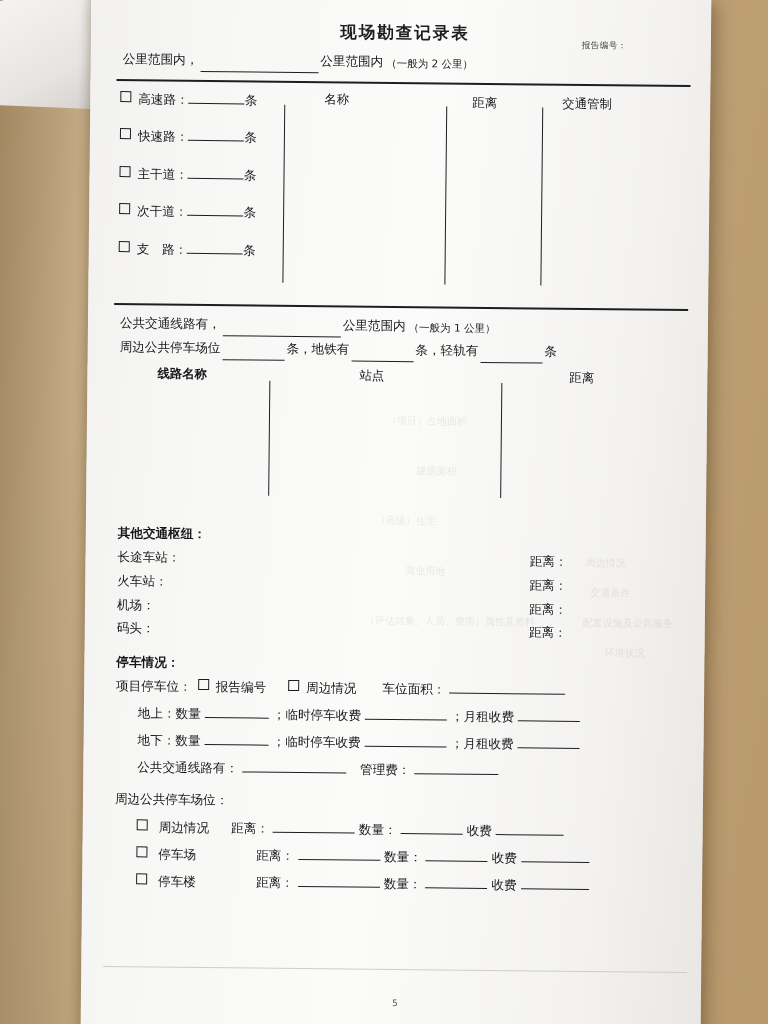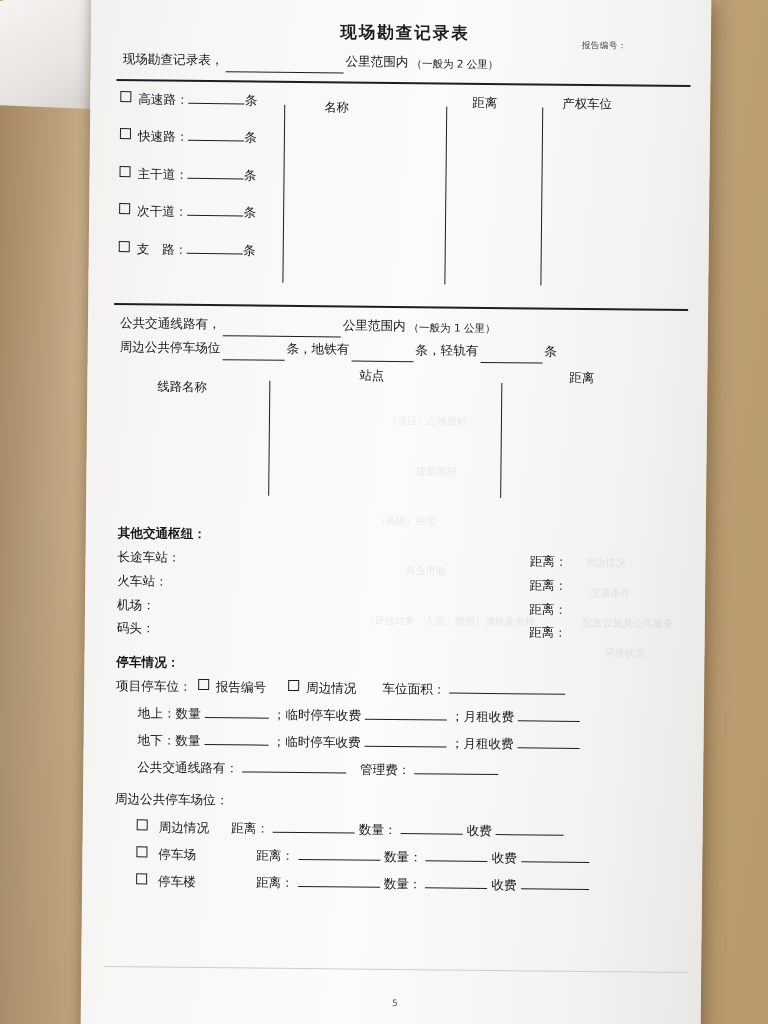--- a/index.html
+++ b/index.html
@@ -157,33 +157,33 @@
     <div style="left:520px; top:650px;">环境状况</div>
   </div>
 
   <div id="sheet-inner">
 
     <div class="title">现场勘查记录表</div>
     <div class="report-no">报告编号：</div>
 
     <div class="sec">
       <div class="row" style="padding-left:4px;">
-        <span>现场勘查记录表，</span>
+        <span>公里范围内，</span>
         <span class="u" style="width:118px; margin:0 2px;"></span>
         <span>公里范围内</span>
         <span class="small" style="margin-left:3px;">（一般为 2 公里）</span>
       </div>
     </div>
     <div class="rule"></div>
 
     <div class="sec road-block">
 
-      <div class="col-head" style="left:212px; top:12px;">名称</div>
+      <div class="col-head" style="left:212px; top:4px;">名称</div>
       <div class="col-head" style="left:360px; top:6px;">距离</div>
-      <div class="col-head" style="left:450px; top:6px;">产权车位</div>
+      <div class="col-head" style="left:450px; top:6px;">交通管制</div>
 
       <div class="vline" style="left:172px; top:22px; height:178px;"></div>
       <div class="vline" style="left:334px; top:22px; height:178px;"></div>
       <div class="vline" style="left:430px; top:22px; height:178px;"></div>
 
       <div class="road-left">
         <div class="line">
           <span class="chk"></span><span>高速路：</span><span class="u" style="width:56px;"></span><span>条</span>
         </div>
         <div class="line">
@@ -215,21 +215,21 @@
         <span class="u" style="width:62px; margin:0 2px;"></span>
         <span>条，地铁有</span>
         <span class="u" style="width:62px; margin:0 2px;"></span>
         <span>条，轻轨有</span>
         <span class="u" style="width:62px; margin:0 2px;"></span>
         <span>条</span>
       </div>
     </div>
 
     <div class="sec bus-head">
-      <div class="col-head" style="left:48px; top:15px;">线路名称</div>
+      <div class="col-head" style="left:48px; top:2px;font-weight:bold;">线路名称</div>
       <div class="col-head" style="left:250px; top:2px;">站点</div>
       <div class="col-head" style="left:460px; top:2px;">距离</div>
 
       <div class="vline" style="left:160px; top:20px; height:115px;"></div>
       <div class="vline" style="left:392px; top:20px; height:115px;"></div>
     </div>
 
     <div class="sec hub">
       <div class="bold" style="padding-left:4px;">其他交通枢纽：</div>
 

